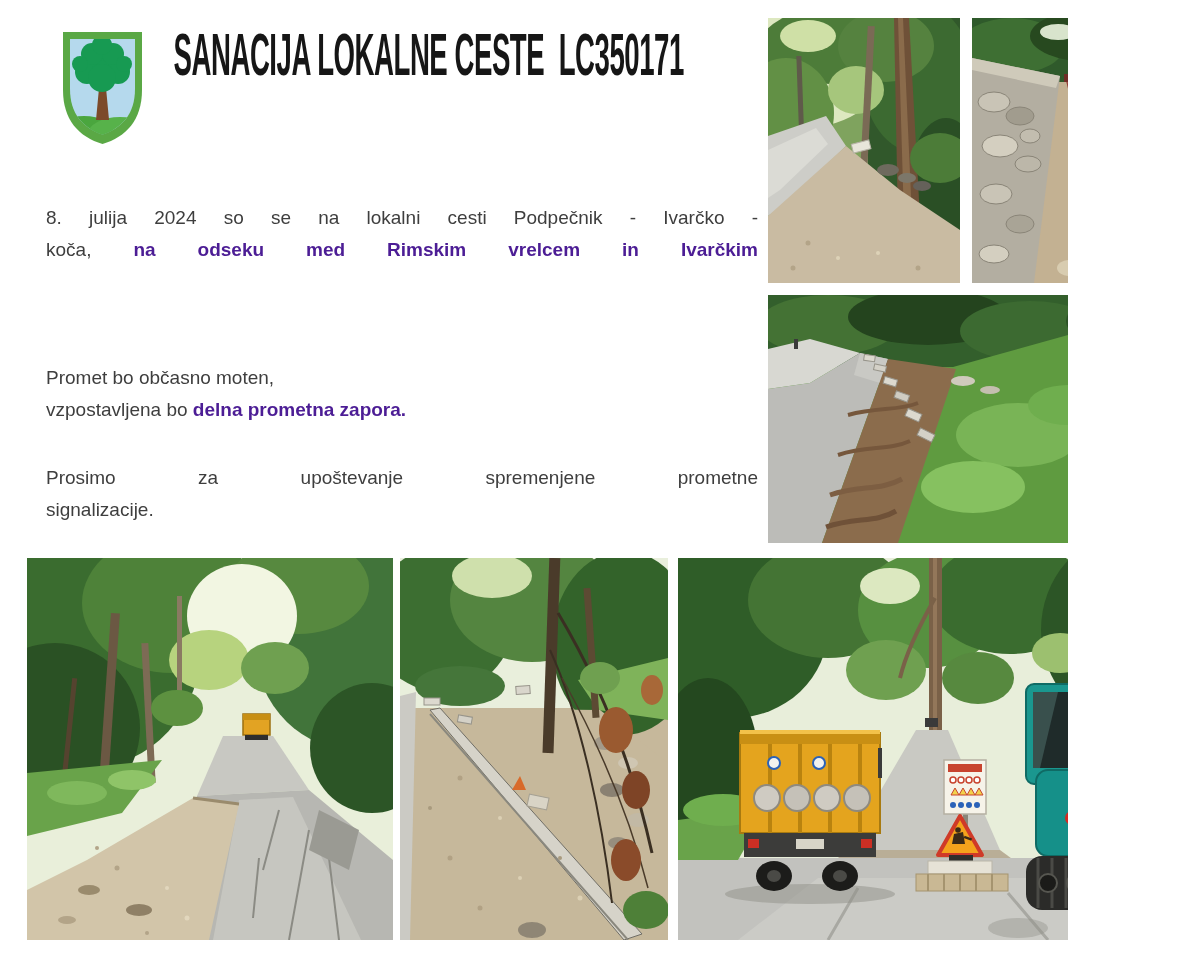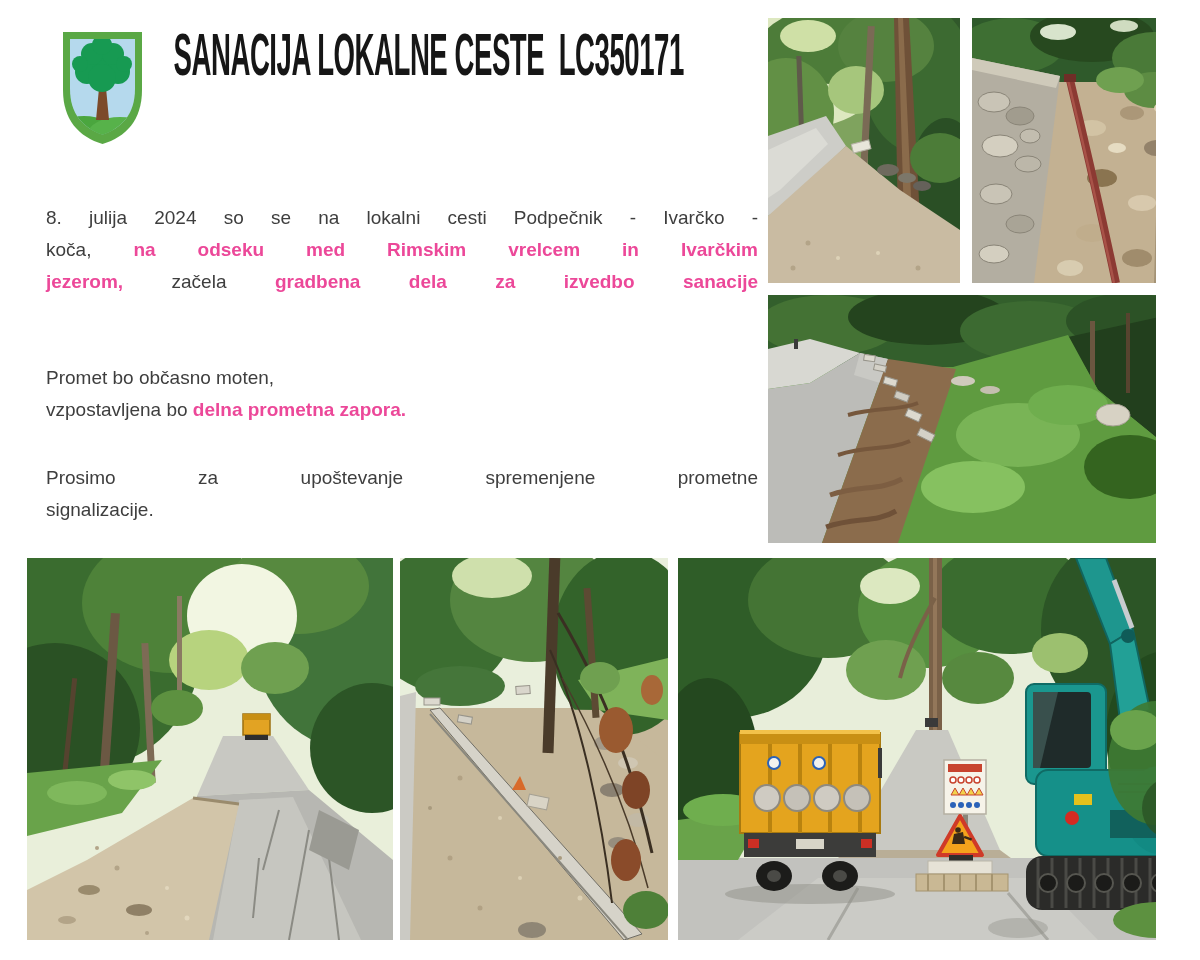--- a/index.html
+++ b/index.html
@@ -1,32 +1,32 @@
 <!DOCTYPE html>
 <html><head>
 <meta charset="utf-8">
 <style>
   html,body{margin:0;padding:0;background:#ffffff;}
   #poster{
-    position:relative;width:1156px;height:960px;background:#ffffff;
+    position:relative;width:1068px;height:960px;background:#ffffff;
     font-family:"Liberation Sans",sans-serif;overflow:hidden;
   }
   
   .logo{position:absolute;left:56px;top:28px;width:93px;height:120px;}
   .logo svg{display:block;width:100%;height:100%;}
   
   .title-block{position:absolute;left:148px;top:24px;width:562px;display:flex;flex-direction:column;align-items:center;color:#161616;}
   .trow{display:flex;justify-content:center;width:100%;}
   .t1{font-size:60px;font-weight:700;line-height:1.02;white-space:pre;display:inline-block;transform:scaleX(.46);letter-spacing:-1px;}
   .t2{font-size:72px;font-weight:700;line-height:1.0;white-space:pre;display:inline-block;transform:scaleX(.47);letter-spacing:-1px;margin-top:5px;}
   
   .para{position:absolute;left:46px;width:712px;color:#3e3e3e;font-size:19px;line-height:32px;}
   .p1{top:202px}.p2{top:362px}.p3{top:462px}
   .just{text-align:justify;text-align-last:justify;}
-  .b{font-weight:700;color:#ec4899;}
+  .b{font-weight:700;color:#4c1d95;}
   
   .photo{position:absolute;margin:0;overflow:hidden;background:#cfd4c6;}
   .photo svg{display:block;width:100%;height:100%;}
   .pt1{left:768px;top:18px;width:192px;height:265px;}
   .pt2{left:972px;top:18px;width:206px;height:265px;}
   .pw {left:768px;top:295px;width:410px;height:248px;}
   .pb1{left:27px;top:558px;width:366px;height:382px;}
   .pb2{left:400px;top:558px;width:268px;height:382px;}
   .pb3{left:678px;top:558px;width:500px;height:382px;}
 </style>
@@ -63,21 +63,20 @@
 
   <div class="title-block">
     <div class="trow">
         <span class="t1">SANACIJA LOKALNE CESTE  LC350171</span>
       </div>
   </div>
 
   <div class="para p1">
     <div class="just"><span>8. julija 2024 so se na lokalni cesti Podpečnik - Ivarčko -</span></div>
     <div class="just"><span>koča, </span><span class="b">na odseku med Rimskim vrelcem in Ivarčkim</span></div>
-    <div class="just"><span class="b">jezerom,</span><span> začela </span><span class="b">gradbena dela za izvedbo sanacije</span></div>
   </div>
 
   <div class="para p3">
     <div class="just"><span>Prosimo za upoštevanje spremenjene prometne</span></div>
     <div><span>signalizacije.</span></div>
   </div>
 
   <div class="para p2">
     <div><span>Promet bo občasno moten,</span></div>
     <div><span>vzpostavljena bo </span><span class="b">delna prometna zapora.</span></div>

